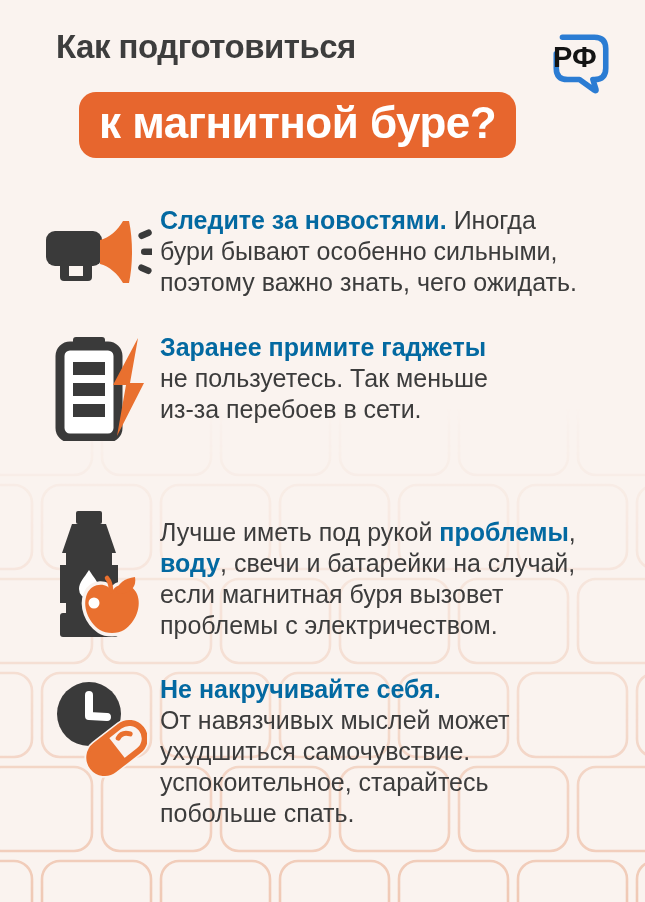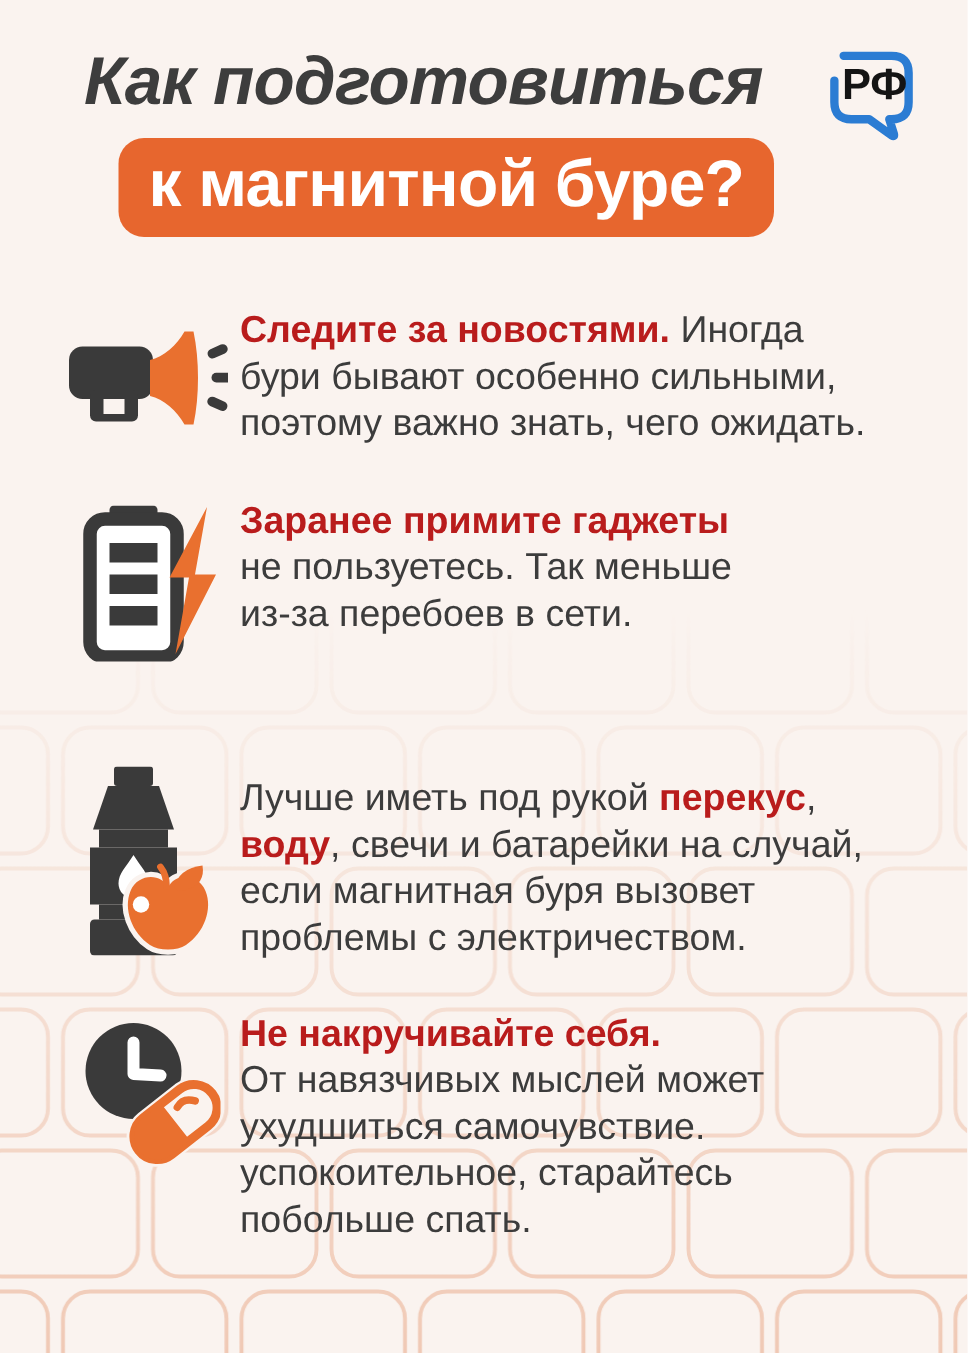--- a/index.html
+++ b/index.html
@@ -1,40 +1,40 @@
 <!DOCTYPE html>
 <html><head>
 <meta charset="utf-8">
 <style>
   html,body{margin:0;padding:0;}
   body{font-family:"Liberation Sans","DejaVu Sans",sans-serif;}
   .page{position:relative;width:645px;height:902px;background:#faf3ef;overflow:hidden;}
   .bg-pattern{position:absolute;left:0;top:0;z-index:0;}
   .header{position:absolute;left:0;top:0;width:645px;z-index:2;}
-  .title-line1{position:absolute;left:56px;top:28px;margin:0;font-size:45px;font-weight:700;
-    color:#3d3d3d;letter-spacing:-0.5px;white-space:nowrap;font-style:italic;}
+  .title-line1{position:absolute;left:56px;top:28px;margin:0;font-size:33px;font-weight:700;
+    color:#3d3d3d;letter-spacing:-0.5px;white-space:nowrap;}
   .title-badge{position:absolute;left:55px;top:92px;background:#e7662e;border-radius:17px;
     padding:6px 20px 10px 20px;font-size:44px;font-weight:700;color:#ffffff;white-space:nowrap;
     letter-spacing:-0.5px;margin-left:24px;}
   .rf-logo{position:absolute;left:548px;top:30px;width:66px;height:66px;}
   .rf-logo svg{position:absolute;left:0;top:0;}
-  .rf-text{position:absolute;left:5px;top:11px;width:52px;text-align:right;
+  .rf-text{position:absolute;left:5px;top:11px;width:52px;text-align:left;
     font-size:29px;font-weight:700;color:#141414;letter-spacing:0px;}
   #sections{position:absolute;left:0;top:0;width:645px;height:902px;z-index:1;}
   .section{position:absolute;left:0;width:645px;}
   .s1{top:205px;} .s2{top:332px;} .s3{top:517px;} .s4{top:674px;}
   .icon-slot{position:absolute;display:block;}
   .s1 .icon-slot{left:46px;top:13px;}
   .s2 .icon-slot{left:53px;top:5px;}
   .s3 .icon-slot{left:52px;top:-6px;}
   .s4 .icon-slot{left:55px;top:6px;}
   .text{position:absolute;left:160px;top:0;width:480px;margin:0;font-size:25px;line-height:31px;
     color:#3c3c3c;}
   .line{display:block;white-space:nowrap;}
-  .b{font-weight:700;color:#b91c1c;}
+  .b{font-weight:700;color:#0369a1;}
 </style>
 </head>
 <body>
 
 <div class="page">
 
   <svg class="bg-pattern" width="645" height="902" viewBox="0 0 645 902">
     <defs>
       <pattern id="tiles" x="-22" y="10" width="119" height="188" patternUnits="userSpaceOnUse">
         <rect x="5" y="5" width="109" height="84" rx="18" fill="none" stroke="#f0c9b5" stroke-width="2.6"></rect>
@@ -112,21 +112,21 @@
       </g>
       <path d="M37 59 C32 67 27 71.5 27 78 A10 10 0 0 0 47 78 C47 71.5 42 67 37 59 Z" fill="#ffffff"></path>
       <g transform="translate(28,66)">
         <path d="M32 15 C28 5 12 5 7 17 C2 29 8 45 20 53 C26 57 38 57 44 53 C56 45 62 29 57 17 C52 5 36 5 32 15 Z" fill="#e9702f" stroke="#faf3ef" stroke-width="7" paint-order="stroke fill"></path>
         <path d="M31 14 Q31 6 27 1" stroke="#e9702f" stroke-width="4.5" fill="none" stroke-linecap="round"></path>
         <path d="M36 15 Q39 2 55 0 Q57 12 45 16 Q39 18 36 15 Z" fill="#e9702f"></path>
         <circle cx="14" cy="26" r="5.5" fill="#ffffff"></circle>
       </g>
     </svg></span>
       <p class="text">
-          <span class="line"><span>Лучше иметь под рукой </span><span class="b">перекус</span><span>,</span></span>
+          <span class="line"><span>Лучше иметь под рукой </span><span class="b">проблемы</span><span>,</span></span>
           <span class="line"><span class="b">воду</span><span>, свечи и батарейки на случай,</span></span>
           <span class="line"><span>если магнитная буря вызовет</span></span>
           <span class="line"><span>проблемы с электричеством.</span></span>
         </p>
     </section>
 
     <section class="section s4">
       <span class="icon-slot"><svg width="92" height="100" viewBox="0 0 92 100">
       <circle cx="34" cy="34" r="32" fill="#3a3a3a"></circle>
       <path d="M34 15 L34 36 L52 37" stroke="#ffffff" stroke-width="8" fill="none" stroke-linecap="round" stroke-linejoin="round"></path>

